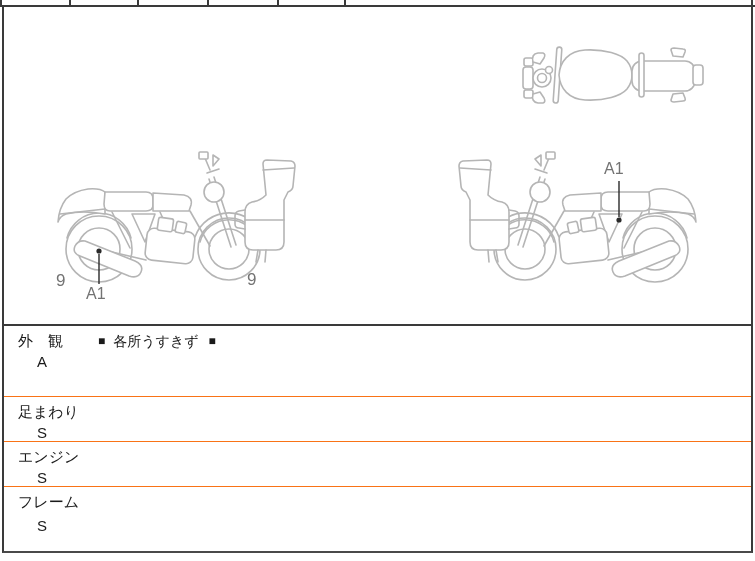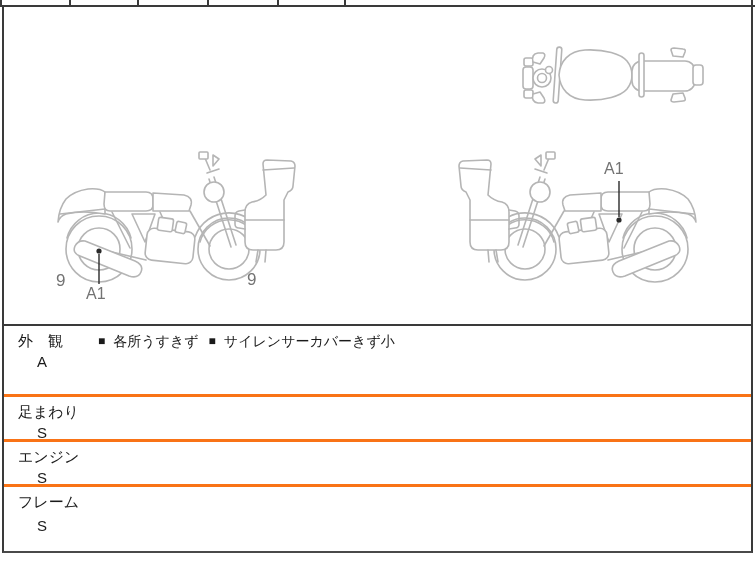--- a/index.html
+++ b/index.html
@@ -15,21 +15,21 @@
     position:absolute;left:2px;top:7px;width:751px;height:546px;box-sizing:border-box;
     border-left:2px solid #3a3a3a;border-right:2px solid #3a3a3a;border-bottom:2px solid #4a4a4a;
   }
   .drawing-area{position:absolute;left:0;top:0;width:100%;height:317px;border-bottom:2px solid #3a3a3a;}
   .diagram-svg{position:absolute;left:-2px;top:-7px;}
   .diagram-label{position:absolute;color:#737373;line-height:1;}
   .lbl-9{font-size:17px;}
   .lbl-a1{font-size:16px;}
   
   .sections{position:absolute;left:0;top:319px;width:100%;}
-  .section-row{position:relative;width:100%;box-sizing:border-box;border-bottom:3px solid #f97316;}
+  .section-row{position:relative;width:100%;box-sizing:border-box;border-bottom:1px solid #f97316;}
   .section-row.r0{height:71px;}
   .section-row.r1{height:45px;}
   .section-row.r2{height:45px;}
   .section-row.r3{height:63px;border-bottom:none;}
   .row-name{position:absolute;left:14px;top:6px;font-size:15px;white-space:pre;}
   .row-grade{position:absolute;left:33px;top:27px;font-size:15px;}
   .r3 .row-grade{top:30px;}
   .row-notes{position:absolute;left:94px;top:7px;display:flex;align-items:center;font-size:14px;}
   .note-marker{font-size:12px;margin-right:8px;position:relative;top:-1px;}
   .note-text{margin-right:10px;white-space:nowrap;text-align:right;}
@@ -136,21 +136,20 @@
 
     <div class="sections">
 
       <div class="section-row r0">
         <span class="row-name">外　観</span>
         <span class="row-grade">A</span>
         <span class="row-notes">
           <span class="note-marker">■</span>
           <span class="note-text">各所うすきず</span>
           <span class="note-marker">■</span>
-          <span class="note-text">サイレンサーカバーきず小</span>
         </span>
       </div>
 
       <div class="section-row r1">
         <span class="row-name">足まわり</span>
         <span class="row-grade">S</span>
       </div>
 
       <div class="section-row r2">
         <span class="row-name">エンジン</span>

